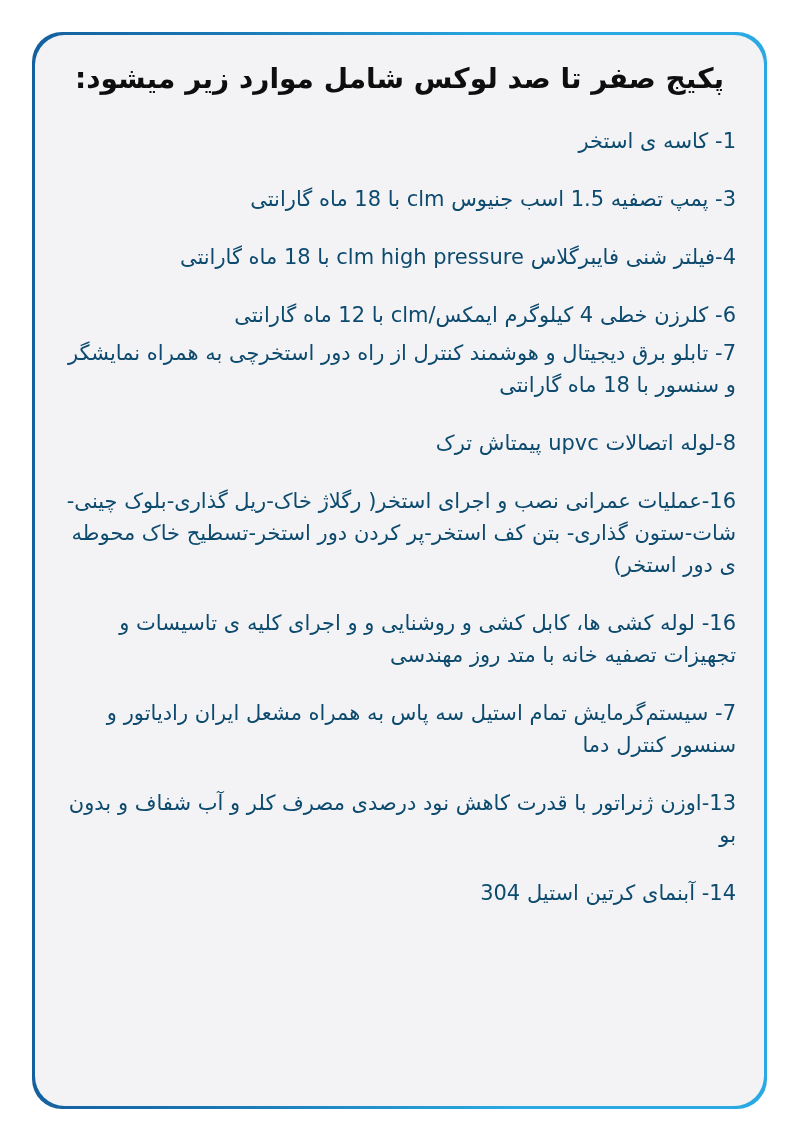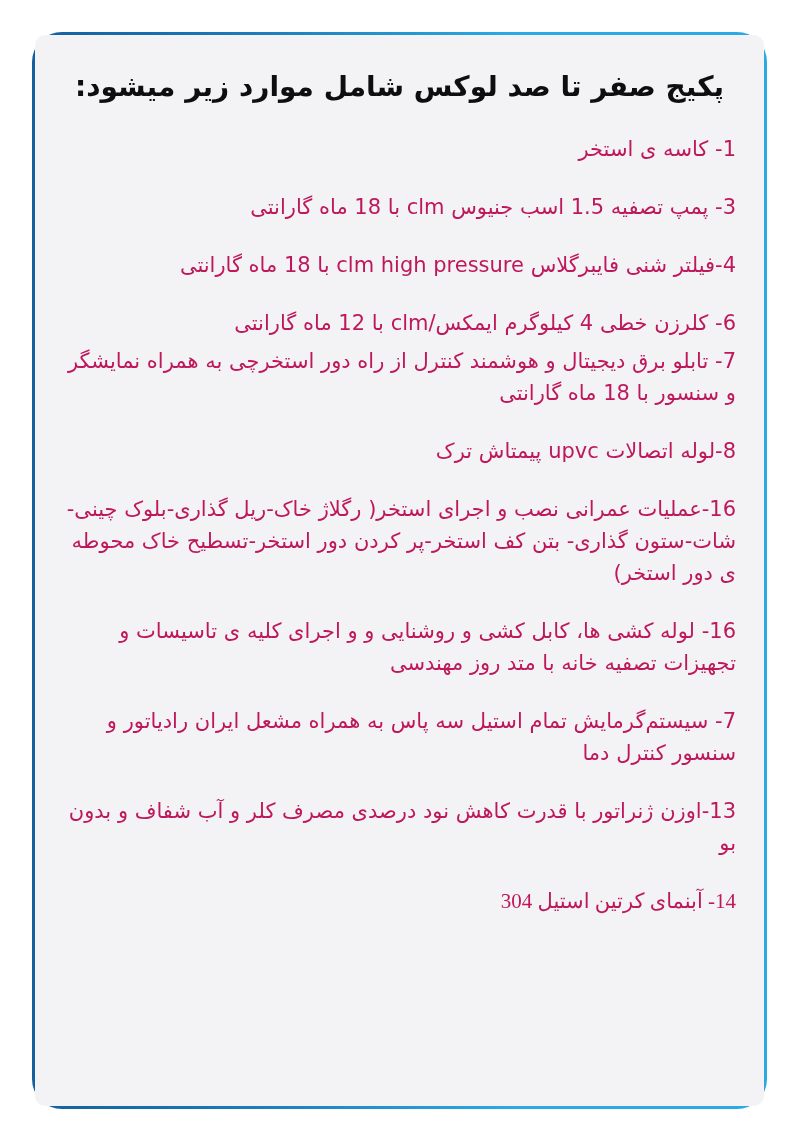--- a/index.html
+++ b/index.html
@@ -21,49 +21,48 @@
     top: 32px;
     width: 735px;
     height: 1077px;
     border-radius: 30px;
     padding: 3px;
     background: linear-gradient(to right, #14609f 0%, #1a76b4 25%, #2aa9e2 65%, #2aa9e2 100%);
   }
   .card {
     width: 100%;
     height: 100%;
-    border-radius: 10px;
+    border-radius: 30px;
     background: #f3f3f5;
-    padding: 26px 28px 20px 28px;
+    padding: 18px 28px 20px 28px;
     direction: rtl;
     text-align: right;
     overflow: hidden;
   }
   .card-title {
     margin: 4px 0 24px 0;
     text-align: center;
     font-size: 28px;
     line-height: 44px;
     font-weight: 700;
     color: #0e0e0e;
     white-space: nowrap;
   }
   .item {
     margin: 0 0 26px 0;
     font-size: 21px;
     line-height: 32px;
     font-weight: 400;
-    color: #be185d;
+    color: #0c4a6e;
   }
   .item.tight {
     margin-bottom: 6px;
   }
   .item:last-child {
     margin-bottom: 16px;
-    font-family: Liberation Serif, serif;
   }
 </style>
 </head>
 <body>
 
 <div class="card-border">
   <div class="card">
     <h1 class="card-title">پکیج صفر تا صد لوکس شامل موارد زیر میشود:</h1>
     <div>
       <p class="item">1- کاسه ی استخر</p>

